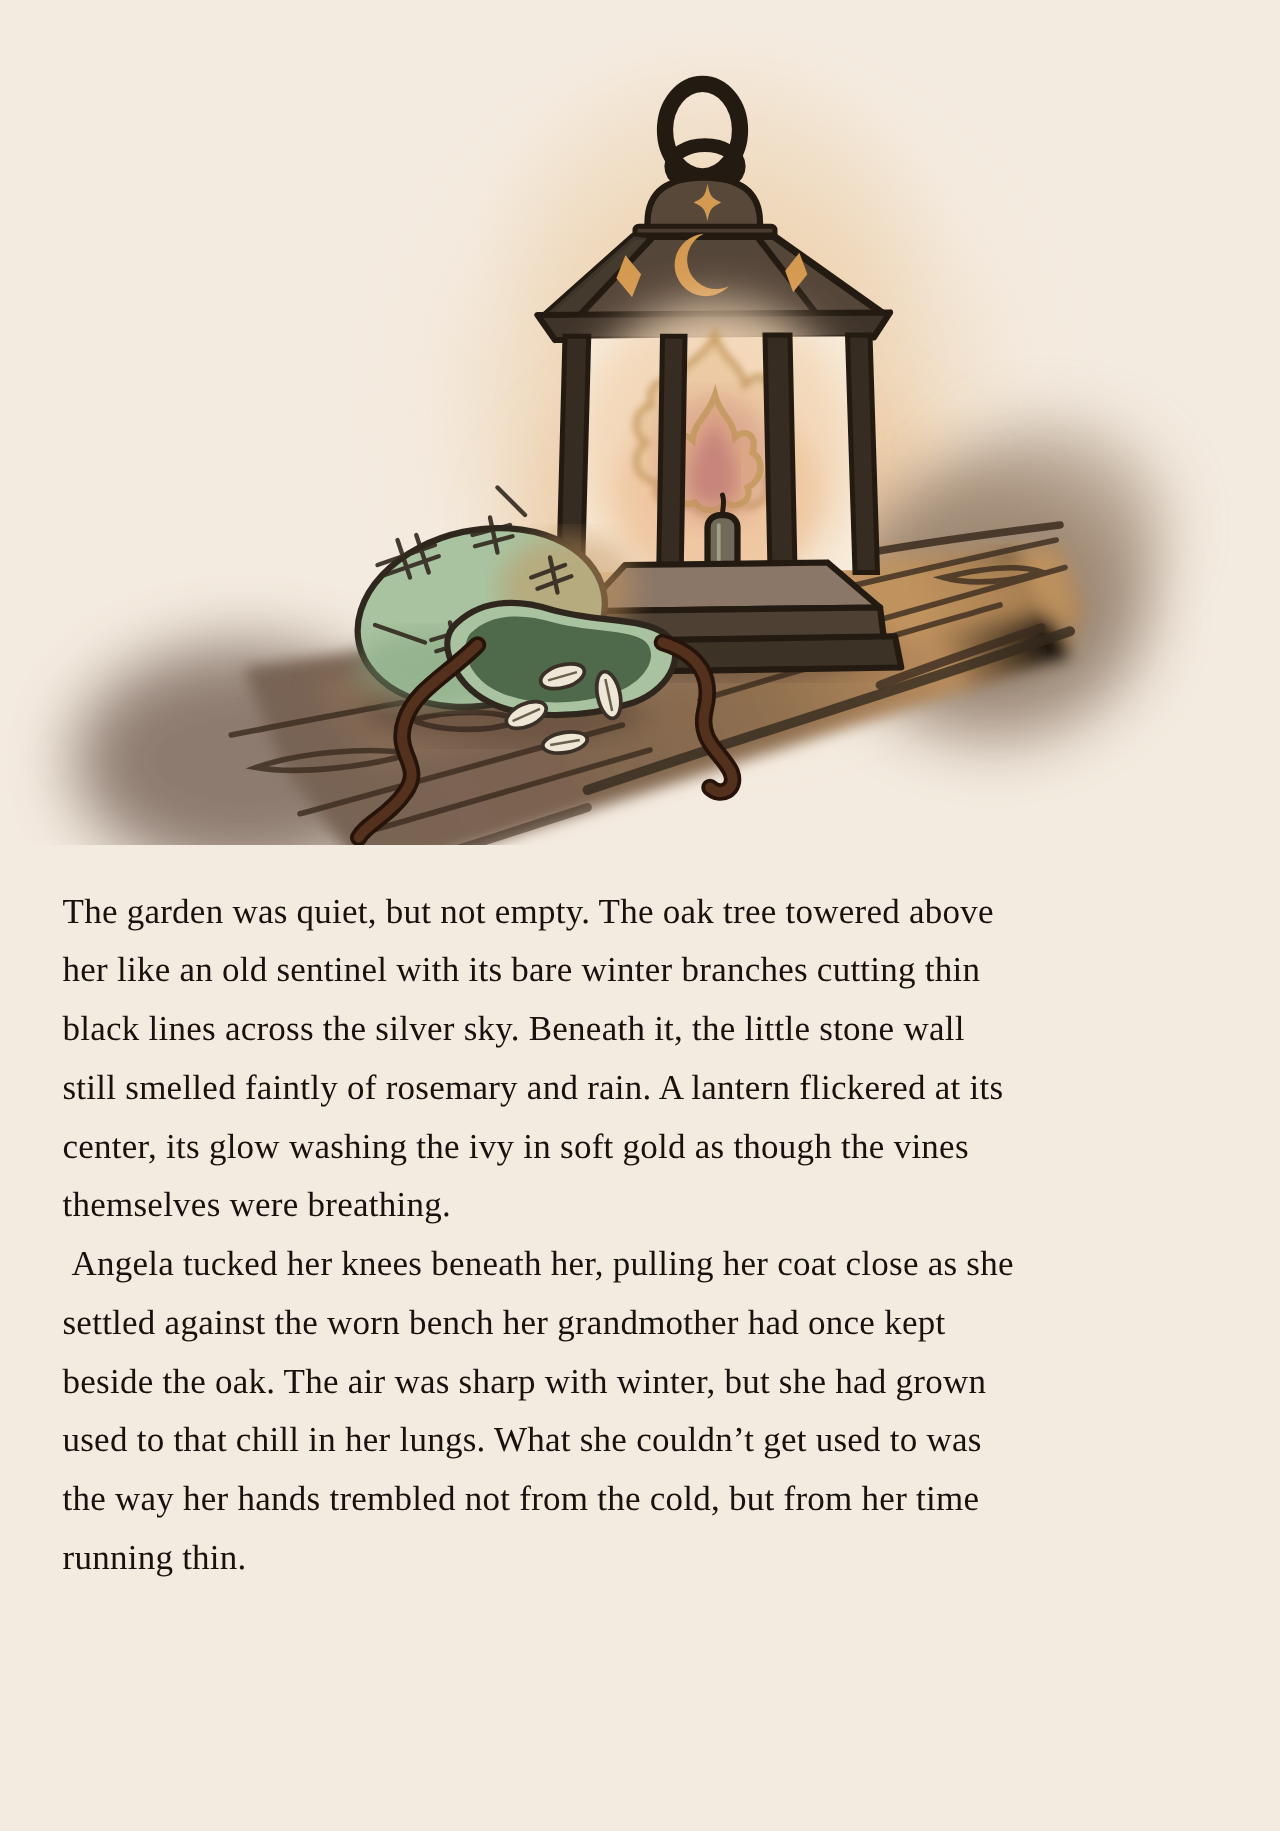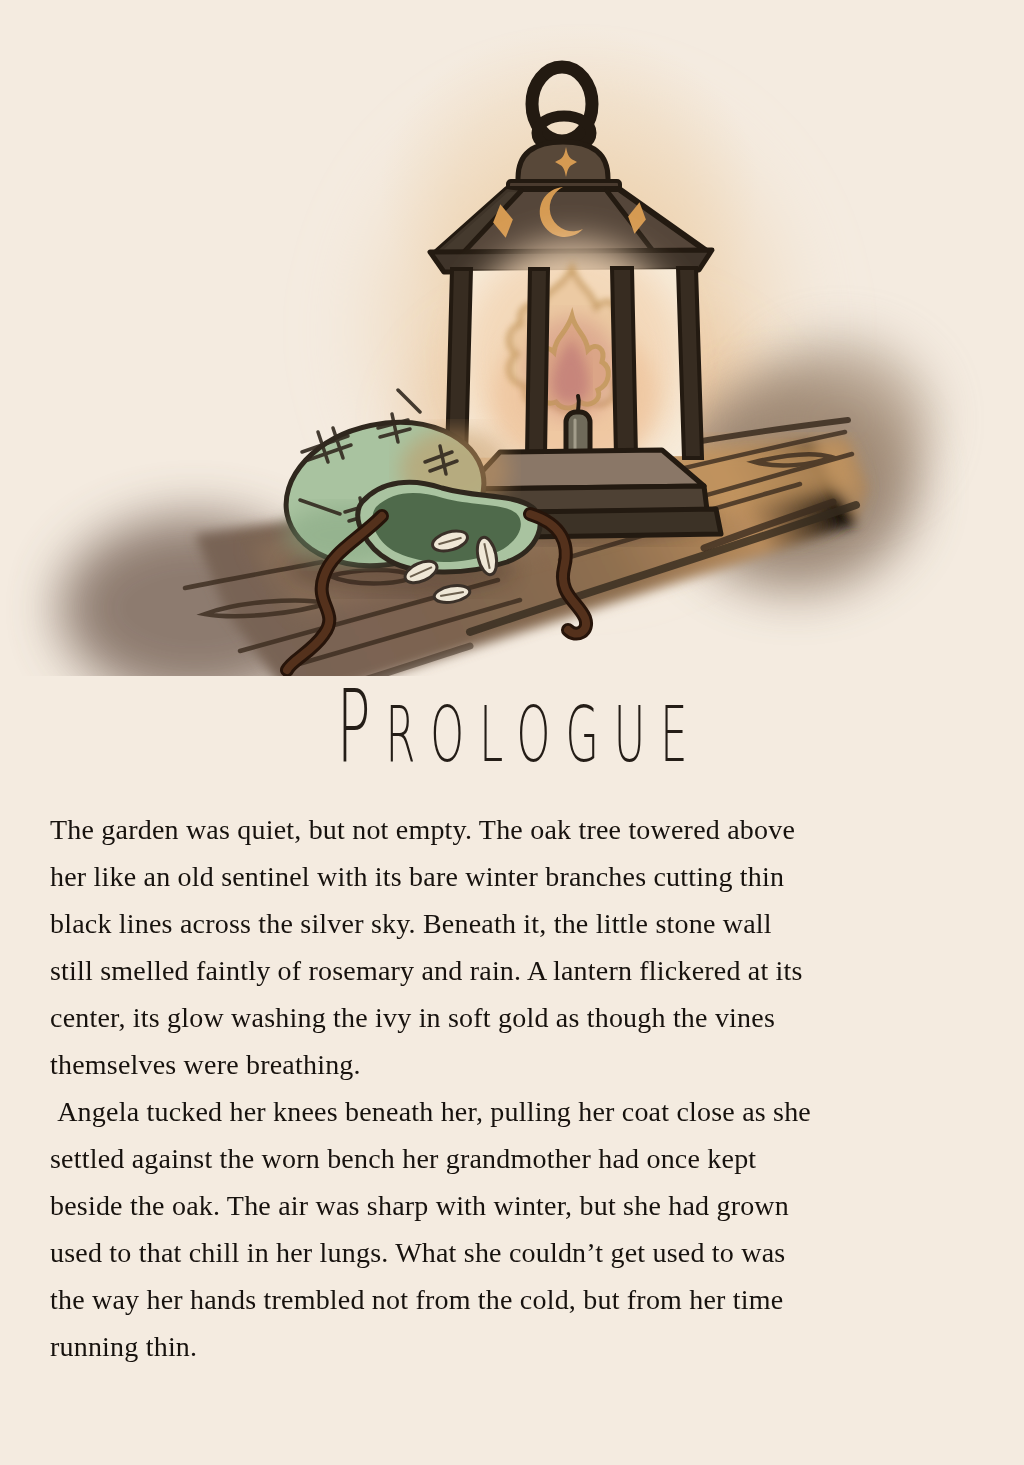--- a/index.html
+++ b/index.html
@@ -268,23 +268,20 @@
         <path d="M409,572 L433,572" stroke="#6b5f4d" stroke-width="2"></path>
       </g>
       <g transform="rotate(-10 452 594)">
         <ellipse cx="452" cy="594" rx="18" ry="8" fill="#efe7d6" stroke="#3a3028" stroke-width="3"></ellipse>
         <path d="M440,594 L464,594" stroke="#6b5f4d" stroke-width="2"></path>
       </g>
     </g>
   </svg>
   </div>
 
-  <h1 class="page-title">
-    <span class="title-inner"><span class="title-first">P</span><span>ROLOGUE</span></span>
-  </h1>
 
   <div class="body-text">
     <p>The garden was quiet, but not empty. The oak tree towered above
 her like an old sentinel with its bare winter branches cutting thin
 black lines across the silver sky. Beneath it, the little stone wall
 still smelled faintly of rosemary and rain. A lantern flickered at its
 center, its glow washing the ivy in soft gold as though the vines
 themselves were breathing.</p>
     <p>&nbsp;Angela tucked her knees beneath her, pulling her coat close as she
 settled against the worn bench her grandmother had once kept

